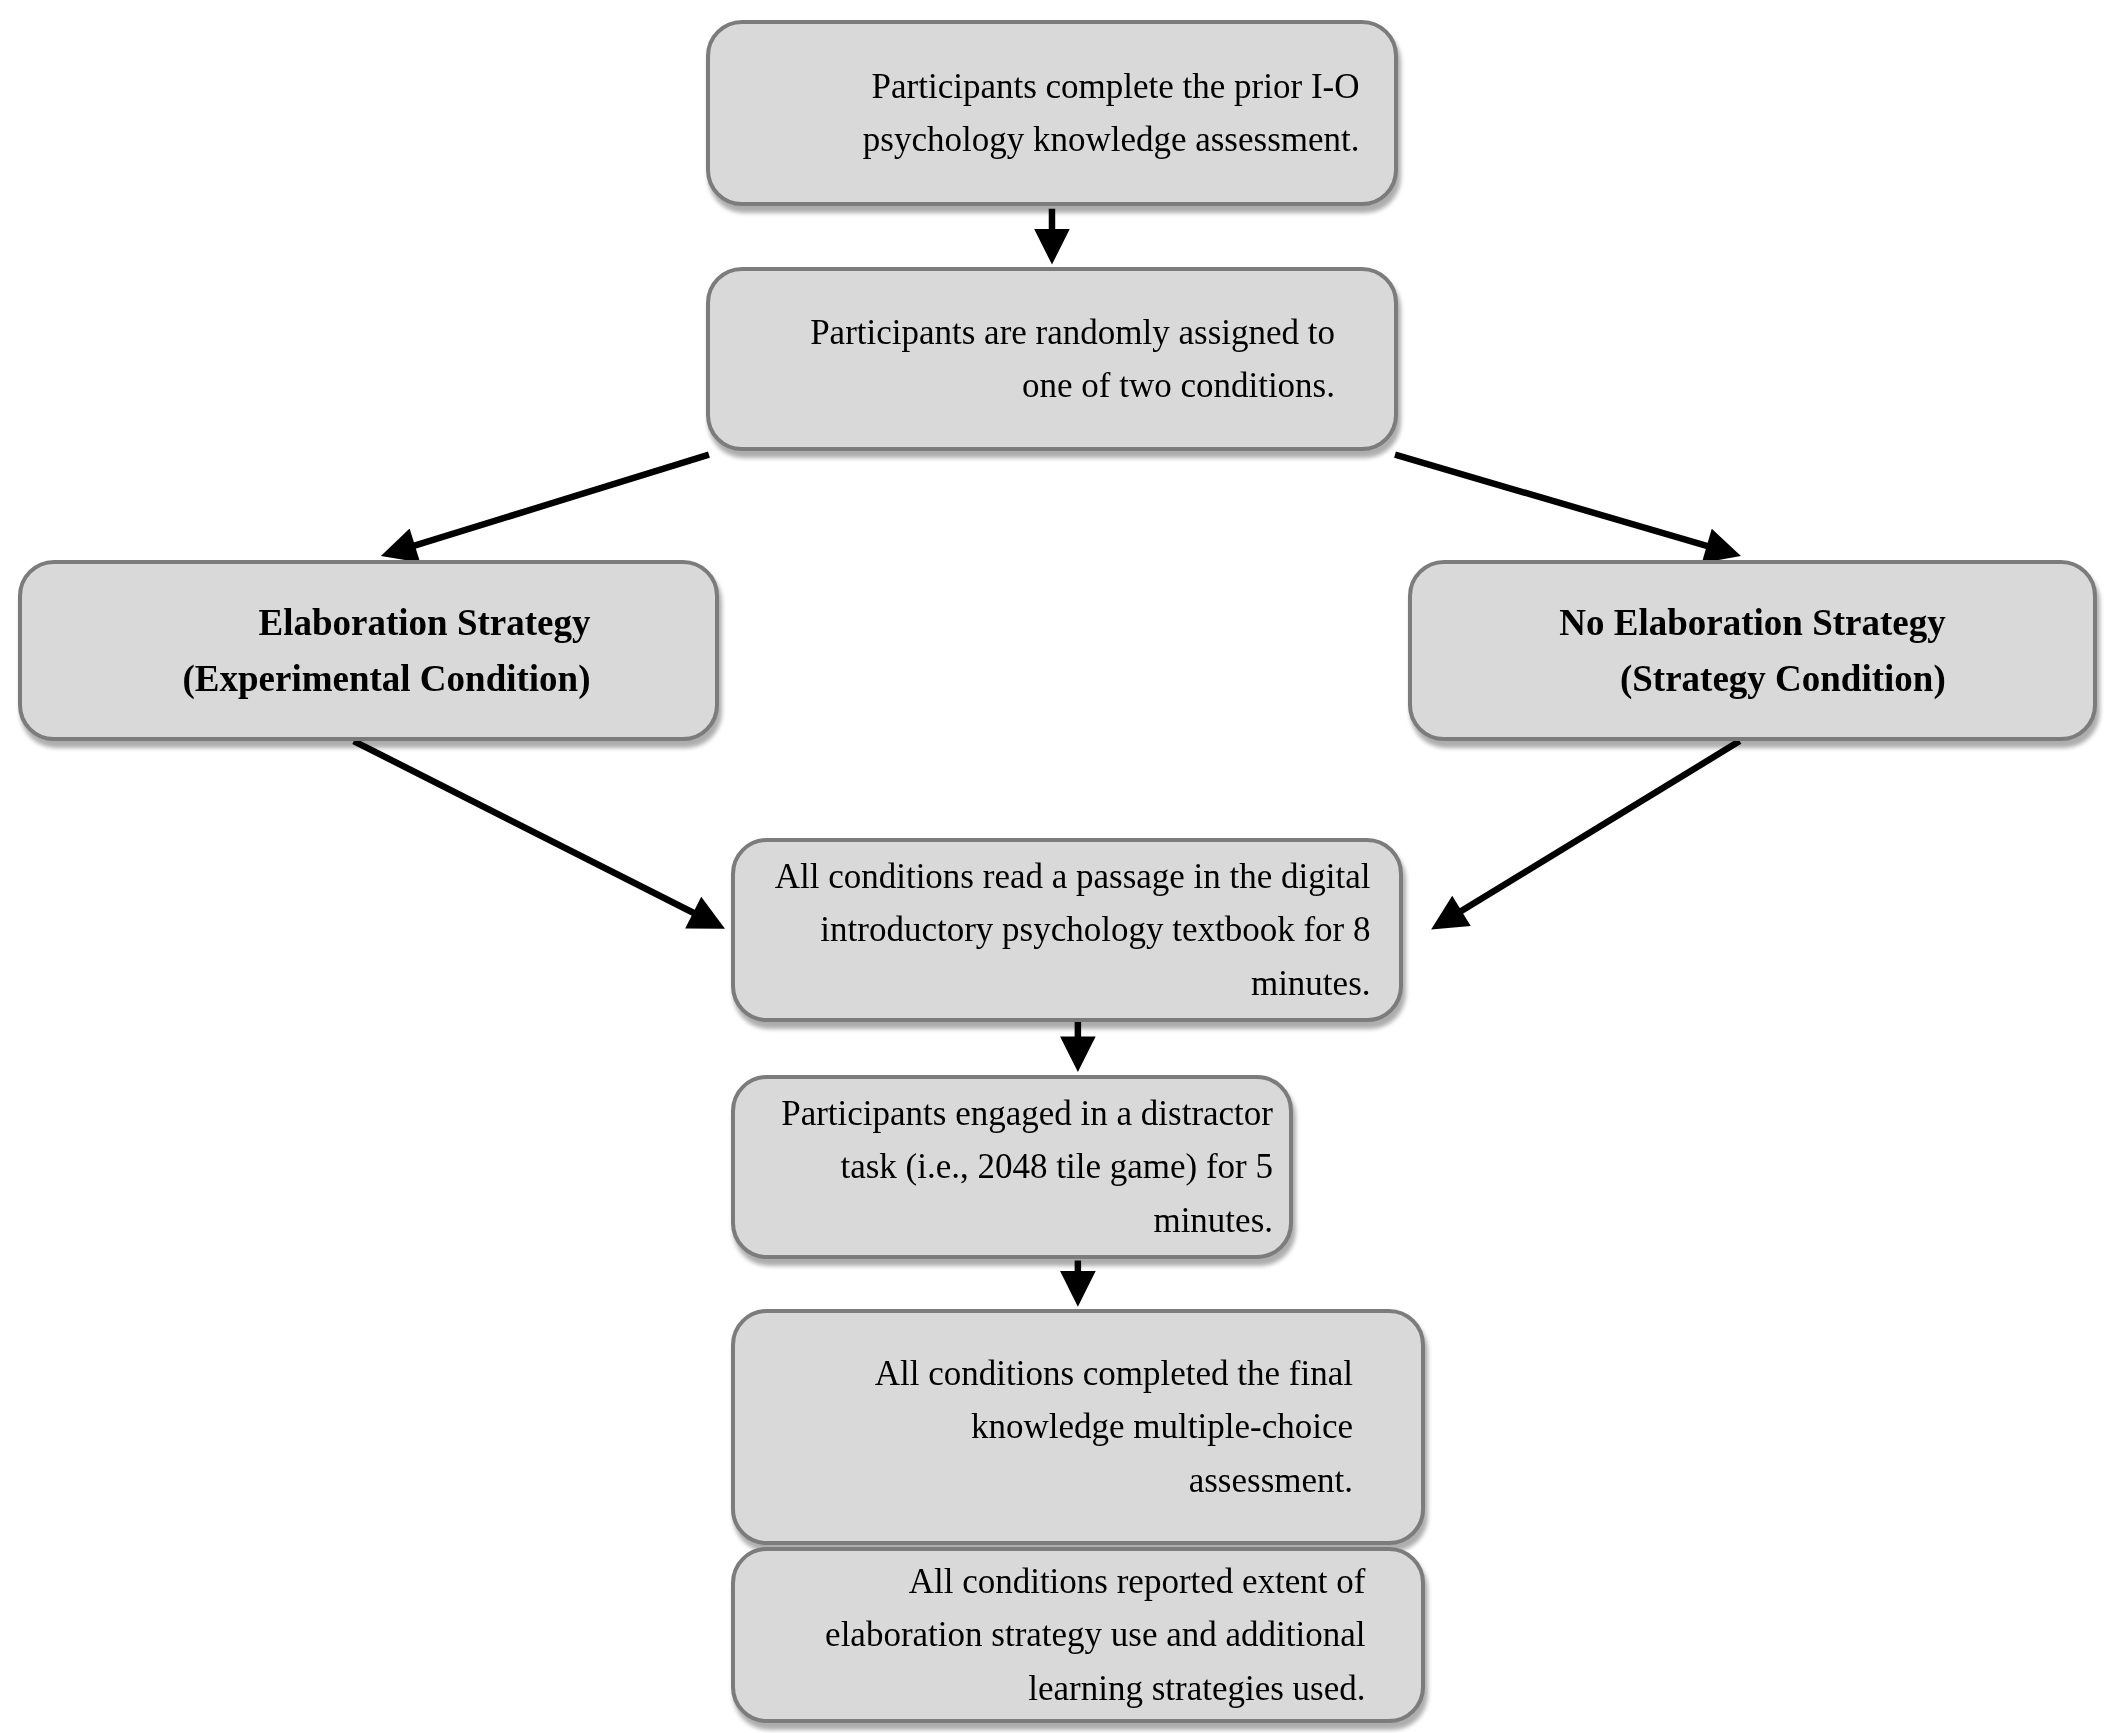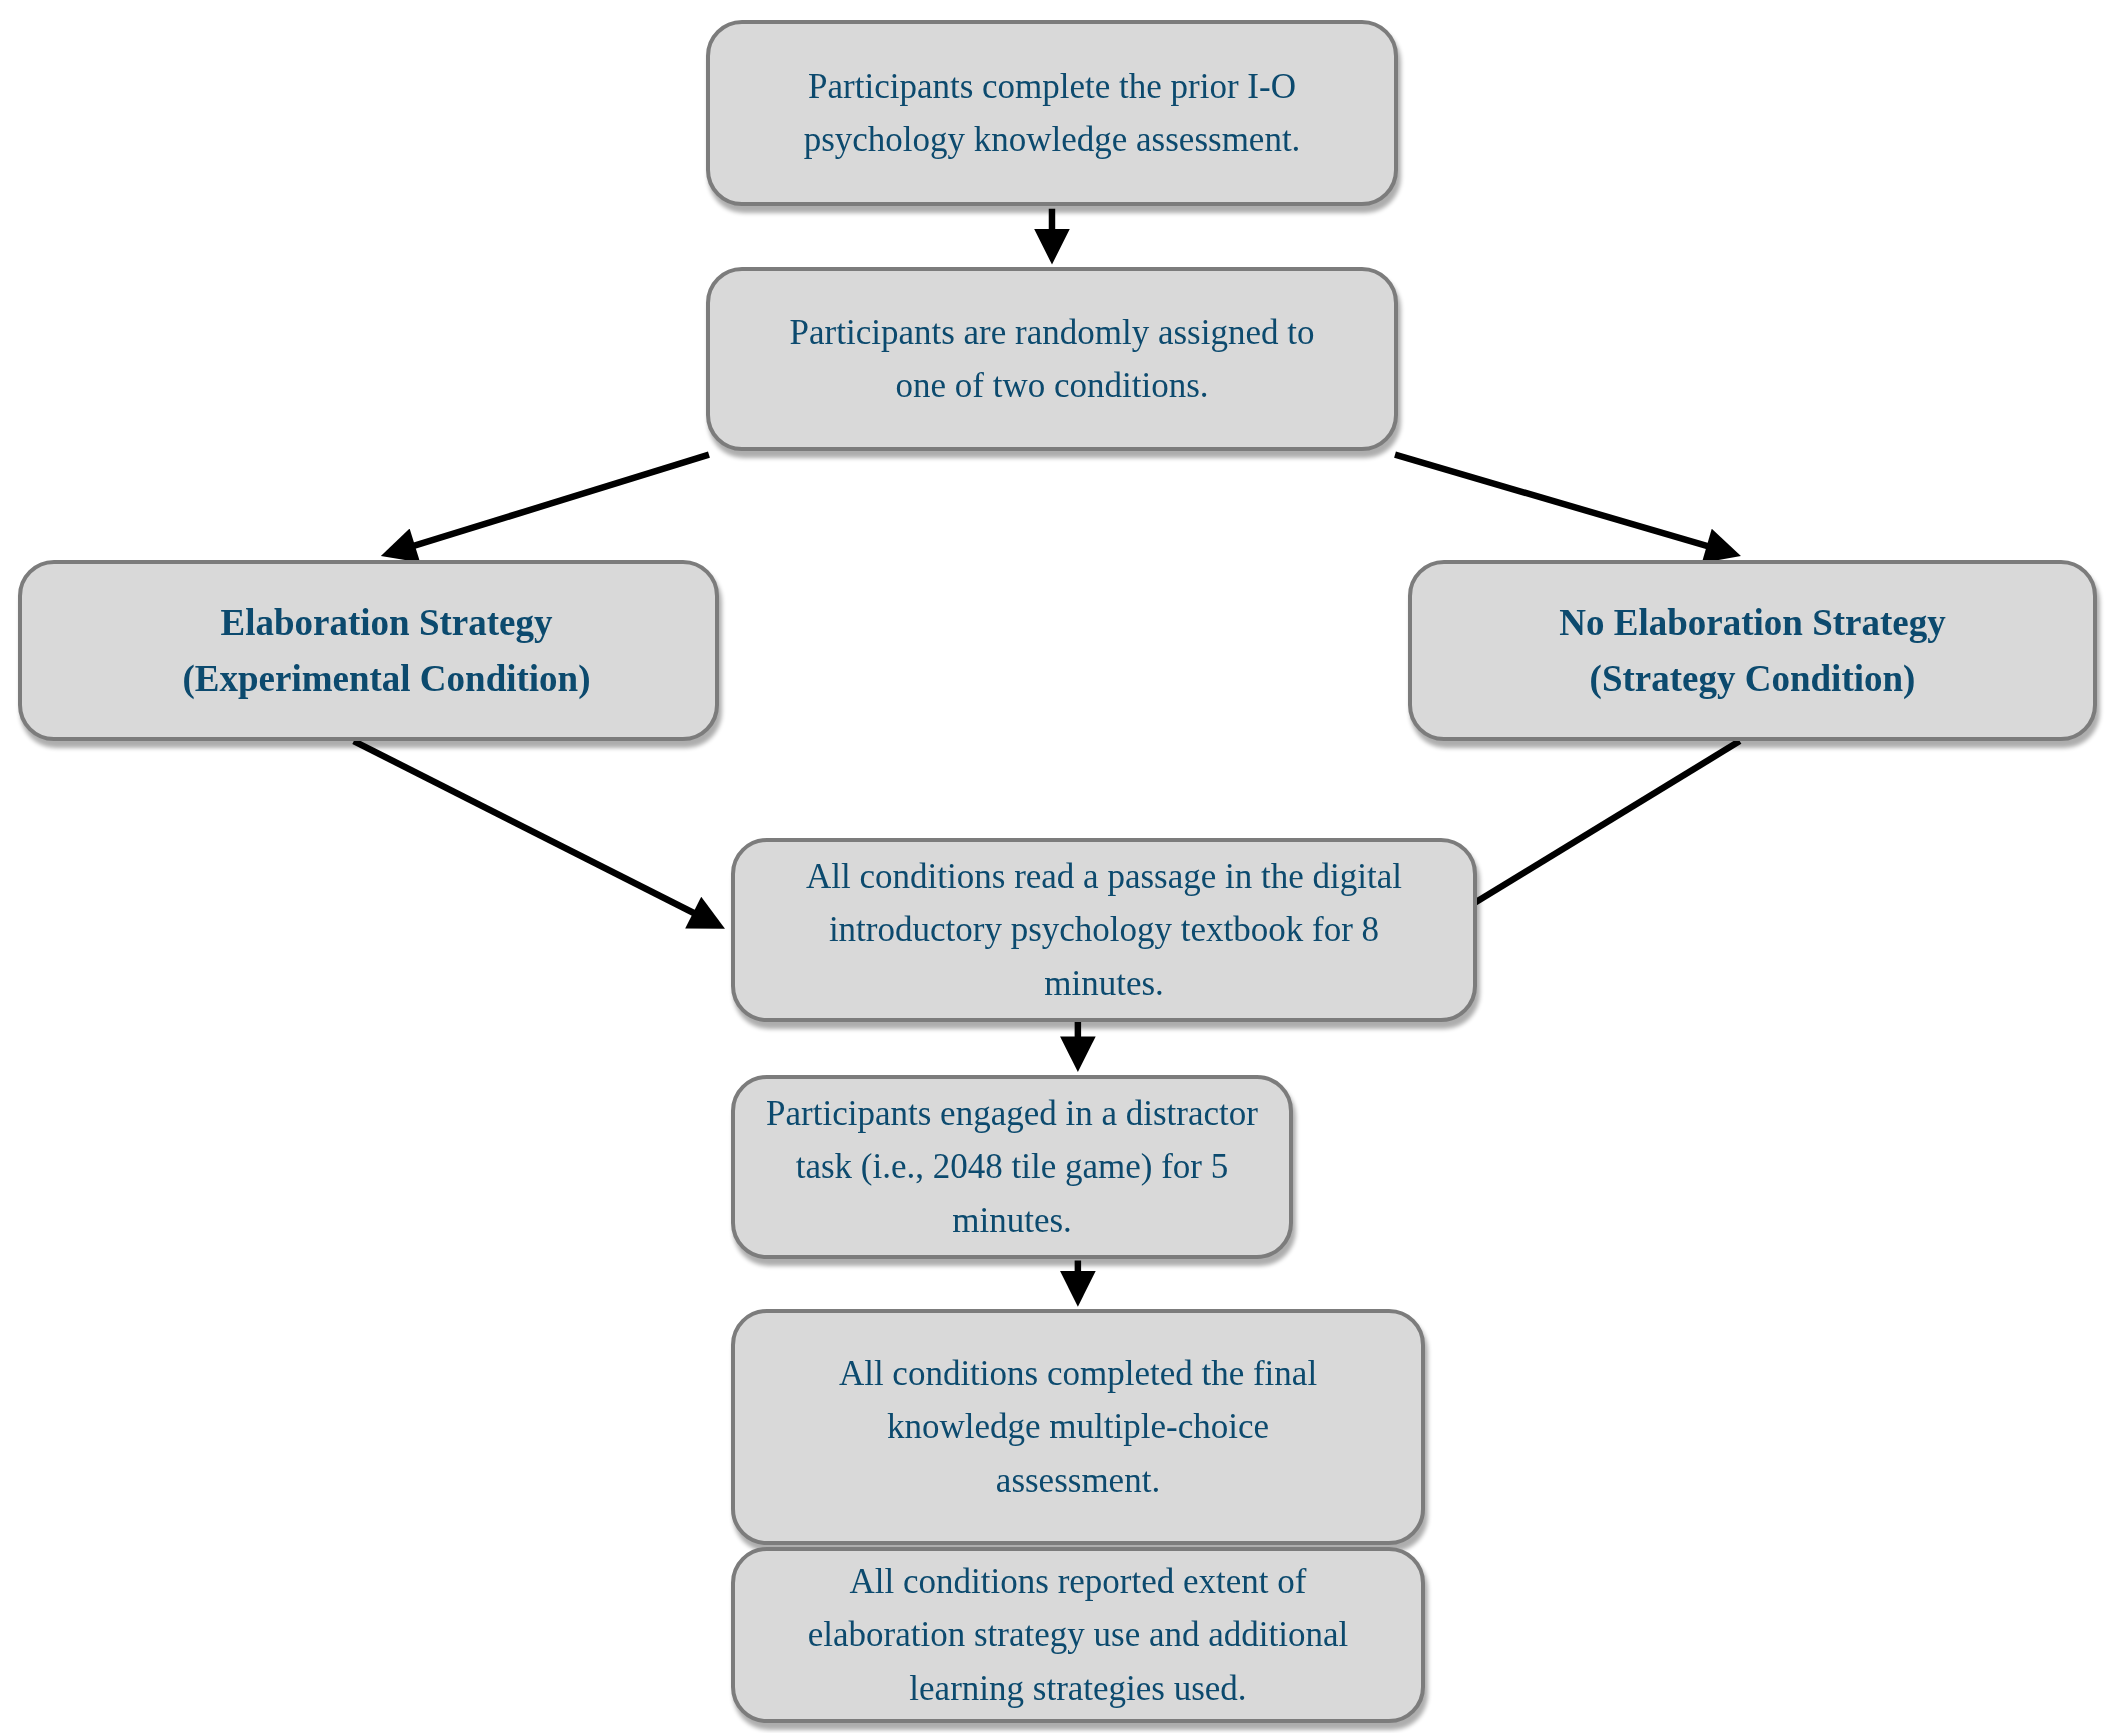--- a/index.html
+++ b/index.html
@@ -34,22 +34,22 @@
     background: var(--node-fill);
     border: 4px solid var(--node-border);
     border-radius: 36px;
     box-shadow: 2.4px 6.5px 4px rgba(0,0,0,0.32);
     display: flex;
     align-items: center;
     justify-content: center;
   }
   .node p {
     margin: 16px;
-    text-align: center;
-    color: #0c4a6e;
+    text-align: right;
+    color: #000000;
     font-size: 35px;
     line-height: 1.52;
   }
   .node.bold p {
     font-weight: bold;
     font-size: 37px;
     line-height: 1.5;
   }
 </style>
 </head>
@@ -82,21 +82,21 @@
   </div>
 
   <div class="node bold" style="left:18px; top:560px; width:701px; height:181px;padding-left:36px;">
     <p style="max-width:631px;"><span>Elaboration Strategy</span><br><span>(Experimental Condition)</span></p>
   </div>
 
   <div class="node bold" style="left:1408px; top:560px; width:689px; height:181px;">
     <p style="max-width:631px;"><span>No Elaboration Strategy</span><br><span>(Strategy Condition)</span></p>
   </div>
 
-  <div class="node" style="left:731px; top:838px; width:746px; height:184px;font-family:Liberation Serif, serif;">
+  <div class="node" style="left:731px; top:838px; width:672px; height:184px;font-family:Liberation Serif, serif;">
     <p style="max-width:607px;">All conditions read a passage in the digital introductory psychology textbook for 8 minutes.</p>
   </div>
 
   <div class="node" style="left:731px; top:1075px; width:562px; height:184px;">
     <p style="max-width:583px;">Participants engaged in a distractor task (i.e., 2048 tile game) for 5 minutes.</p>
   </div>
 
   <div class="node" style="left:731px; top:1309px; width:694px; height:236px;">
     <p style="max-width:550px;">All conditions completed the final knowledge multiple-choice assessment.</p>
   </div>

